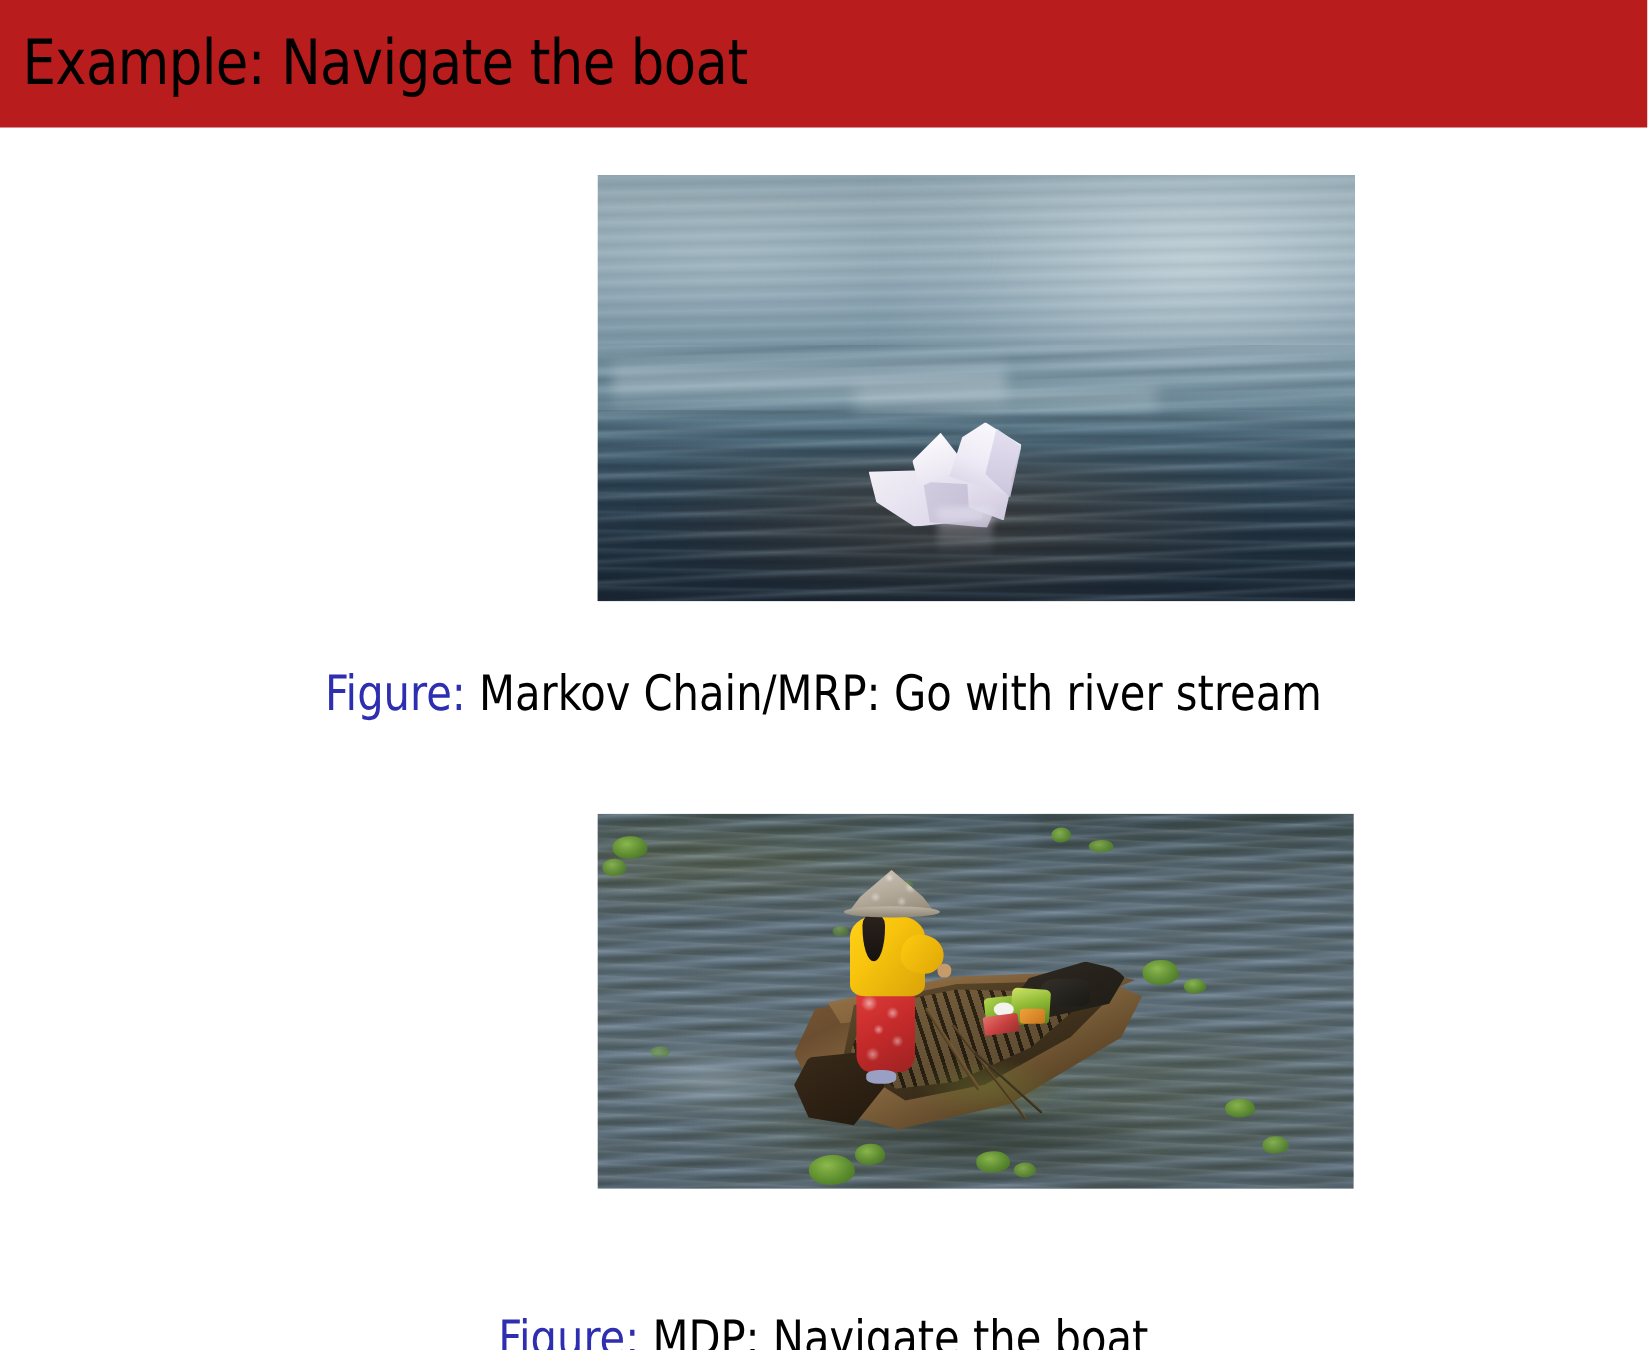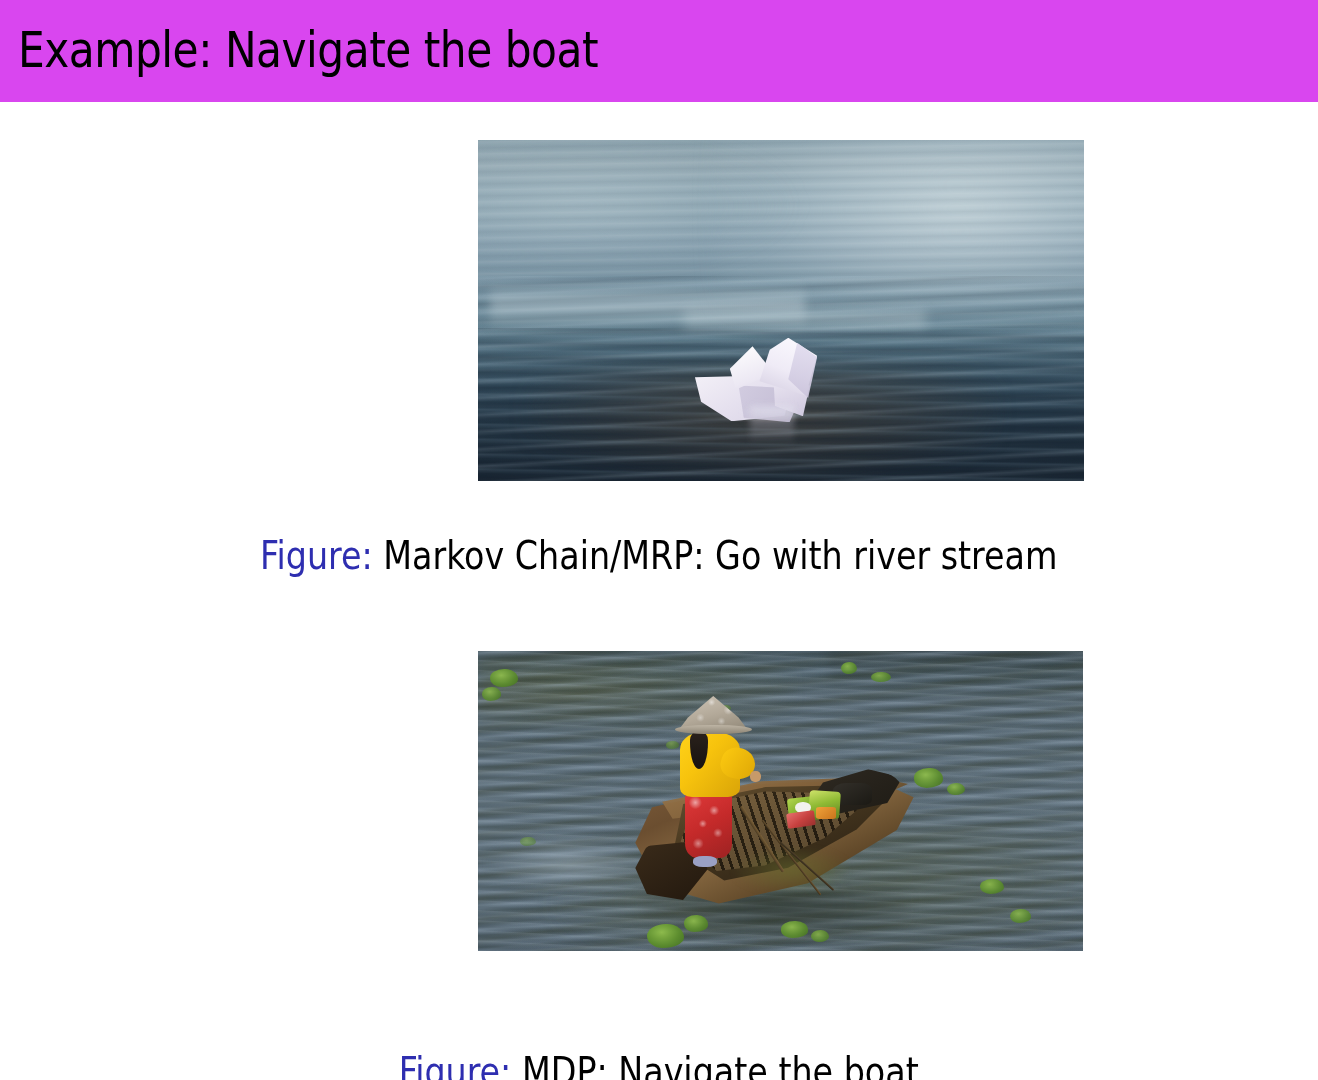--- a/index.html
+++ b/index.html
@@ -15,21 +15,21 @@
     font-family: "DejaVu Sans", "Liberation Sans", sans-serif;
   }
 
   
   .slide-header {
     position: absolute;
     left: 0;
     top: 0;
     width: 1318px;
     height: 102px;
-    background: #d946ef;
+    background: #b91c1c;
   }
   .slide-title {
     position: absolute;
     left: 18px;
     top: 16px;
     font-family: "DejaVu Sans Condensed", "DejaVu Sans", "Liberation Sans", sans-serif;
     font-size: 50px;
     line-height: 68px;
     letter-spacing: -0.5px;
     color: #000000;

